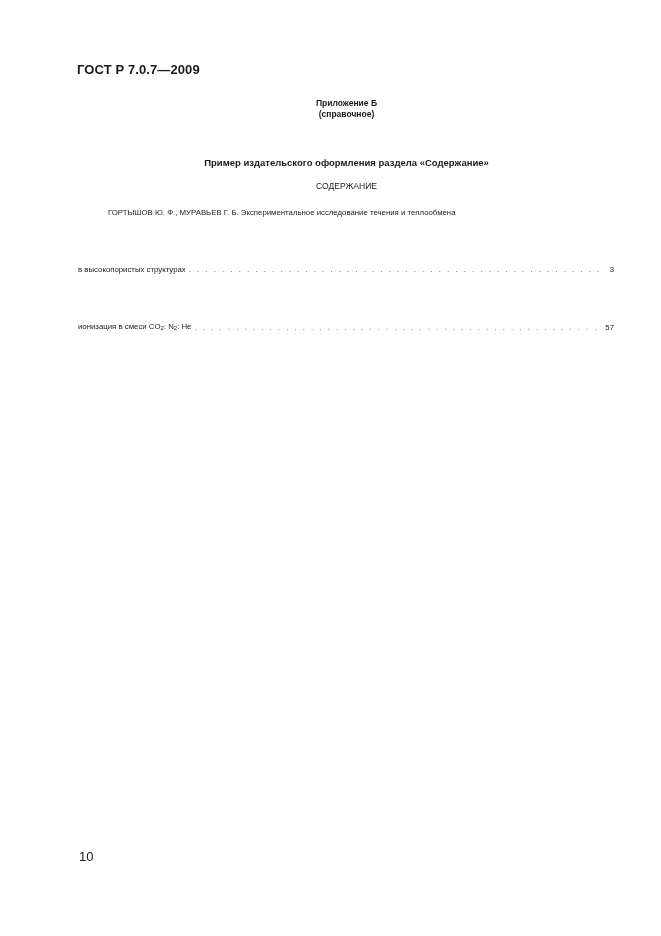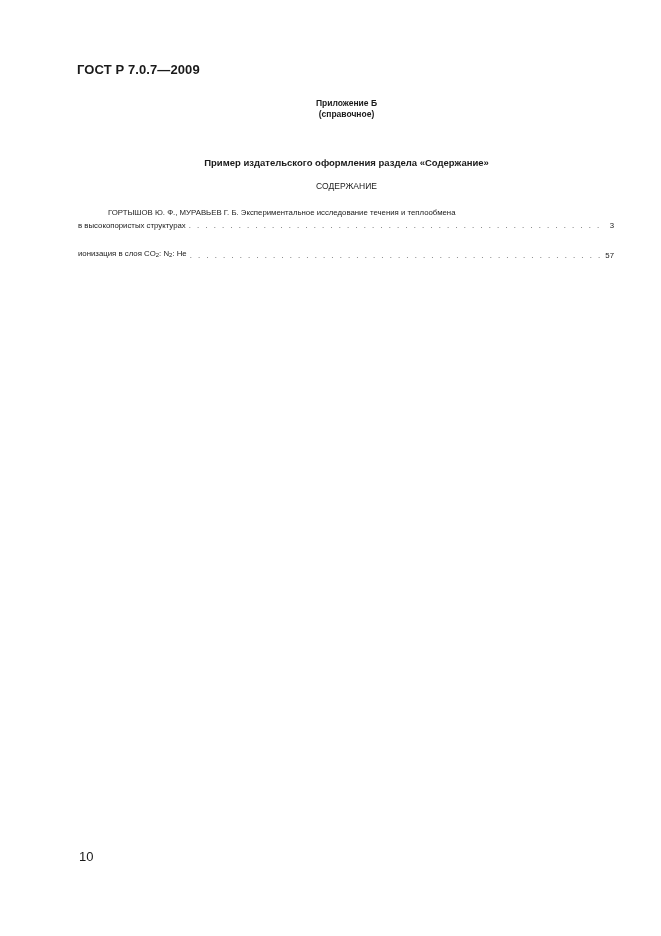--- a/index.html
+++ b/index.html
@@ -60,22 +60,23 @@
     }
     .toc-entry {
       margin-bottom: 15px;
     }
     .toc-first {
       text-indent: 30px;
       white-space: nowrap;
     }
     .toc-second {
       display: flex;
-      align-items: flex-end;
+      align-items: center;
       white-space: nowrap;
+      margin-top: 44px;
     }
     .toc-dots {
       flex: 1;
       overflow: hidden;
       margin: 0 4px 0 3px;
       letter-spacing: 4.2px;
       color: #333;
     }
     .toc-dots::before {
       content: ". . . . . . . . . . . . . . . . . . . . . . . . . . . . . . . . . . . . . . . . . . . . . . . . . . . . . . . . . . . . . . . . . . . . . . . . . . . . . . . . . . . . . . . . . . . . . . . . . . . . . .";
@@ -118,20 +119,20 @@
       <span>в высокопористых структурах</span>
       <span class="toc-dots"></span>
       <span class="toc-page">3</span>
     </div>
   </div>
 
 
 
   <div class="toc-entry">
     <div class="toc-second">
-      <span><span>ионизация в слоя CO</span><sub>2</sub><span>: N</span><sub>2</sub><span>: He</span></span>
+      <span><span>ионизация в смеси CO</span><sub>2</sub><span>: N</span><sub>2</sub><span>: He</span></span>
       <span class="toc-dots"></span>
       <span class="toc-page">57</span>
     </div>
   </div>
 </div>
 
 <div class="page-number">10</div>
 
 </body></html>

